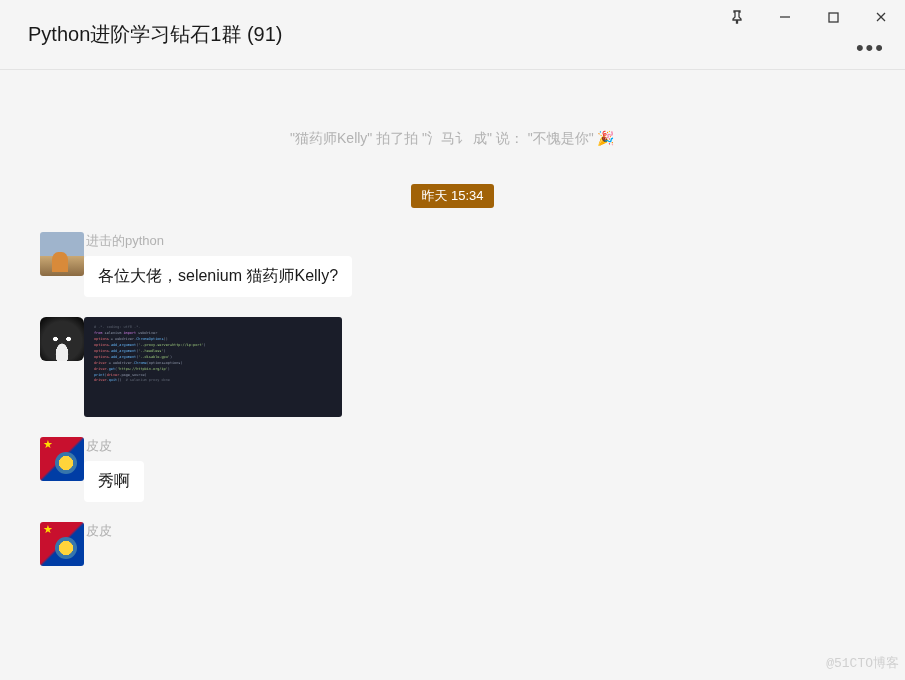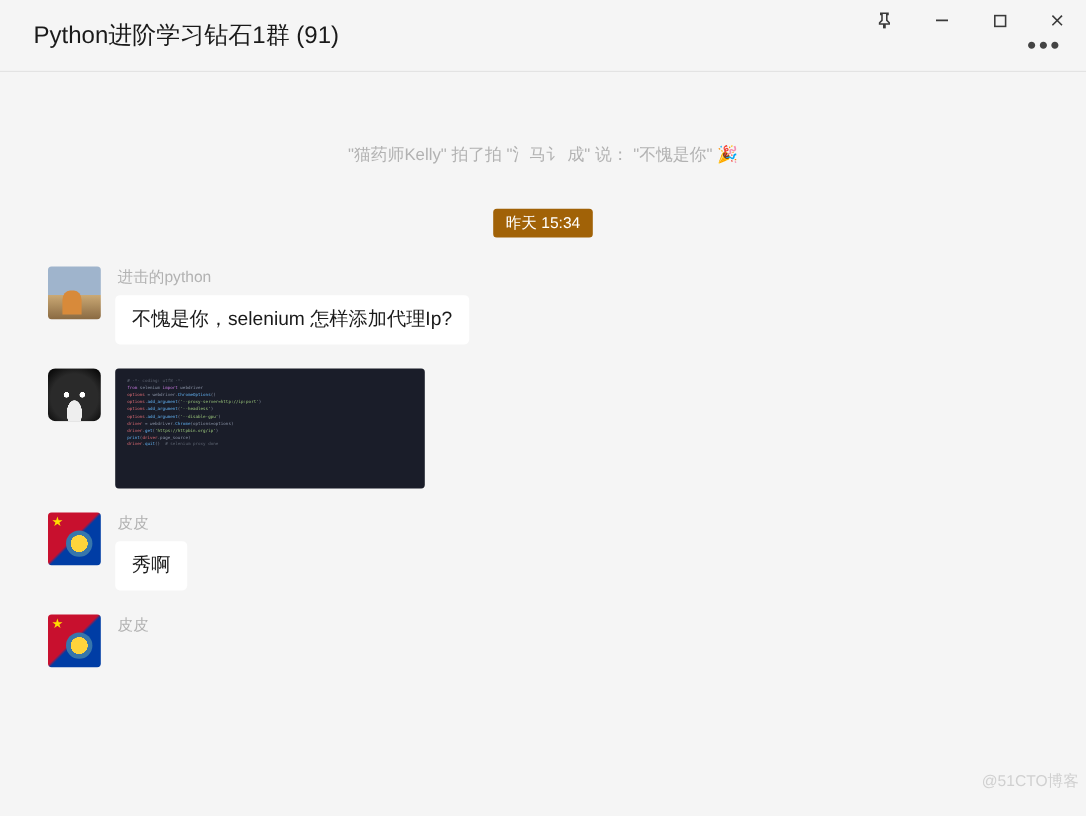--- a/index.html
+++ b/index.html
@@ -11,21 +11,21 @@
       overflow: hidden;
       position: relative;
     }
     .window {
       width: 100%;
       height: 100%;
       display: flex;
       flex-direction: column;
     }
     .titlebar {
-      height: 60px;
+      height: 70px;
       background: #f5f5f5;
       display: flex;
       align-items: center;
       padding: 0 28px;
       border-bottom: 1px solid #e3e3e3;
       position: relative;
     }
     .title-text {
       font-size: 20px;
       color: #1a1a1a;
@@ -78,21 +78,20 @@
       color: #fff;
       font-size: 13px;
       padding: 3px 10px;
       border-radius: 3px;
       width: fit-content;
     }
     .msg-row {
       display: flex;
       align-items: flex-start;
       margin-bottom: 20px;
-      gap: 12px;
     }
     .avatar {
       width: 44px;
       height: 44px;
       border-radius: 3px;
       flex-shrink: 0;
       background: #ccc;
       overflow: hidden;
     }
     .avatar.av-street {
@@ -170,23 +169,24 @@
       white-space: pre;
     }
     .code-preview .kw { color: #c678dd; }
     .code-preview .fn { color: #61afef; }
     .code-preview .str { color: #98c379; }
     .code-preview .cm { color: #5c6370; }
     .code-preview .var { color: #e06c75; }
     .watermark {
       position: absolute;
       right: 6px;
-      bottom: 20px;
+      bottom: 8px;
       color: #d0d0d0;
       font-size: 13px;
+      font-family: Liberation Mono, monospace;
     }
   </style>
 </head>
 <body>
 
 <div class="window">
   <div class="titlebar">
     <div class="title-text">Python进阶学习钻石1群 (91)</div>
     <div class="window-controls">
       <div class="win-btn">
@@ -217,21 +217,21 @@
   </div>
 
   <div class="chat-area">
     <div class="system-msg">"猫药师Kelly" 拍了拍 "氵马讠 成" 说：  "不愧是你" 🎉</div>
     <div class="timestamp">昨天 15:34</div>
 
     <div class="msg-row">
       <div class="avatar av-street"></div>
       <div class="msg-col">
         <div class="sender">进击的python</div>
-        <div class="bubble">不愧是你，selenium 怎样添加代理Ip?</div>
+        <div class="bubble">各位大佬，selenium 猫药师Kelly?</div>
       </div>
     </div>
 
     <div class="msg-row">
       <div class="avatar av-face"></div>
       <div class="msg-col">
         <div class="bubble image-bubble">
 <div class="code-preview"><span class="cm"># -*- coding: utf8 -*-</span>
 <span class="kw">from</span> selenium <span class="kw">import</span> webdriver
 <span class="var">options</span> = webdriver.<span class="fn">ChromeOptions</span>()

